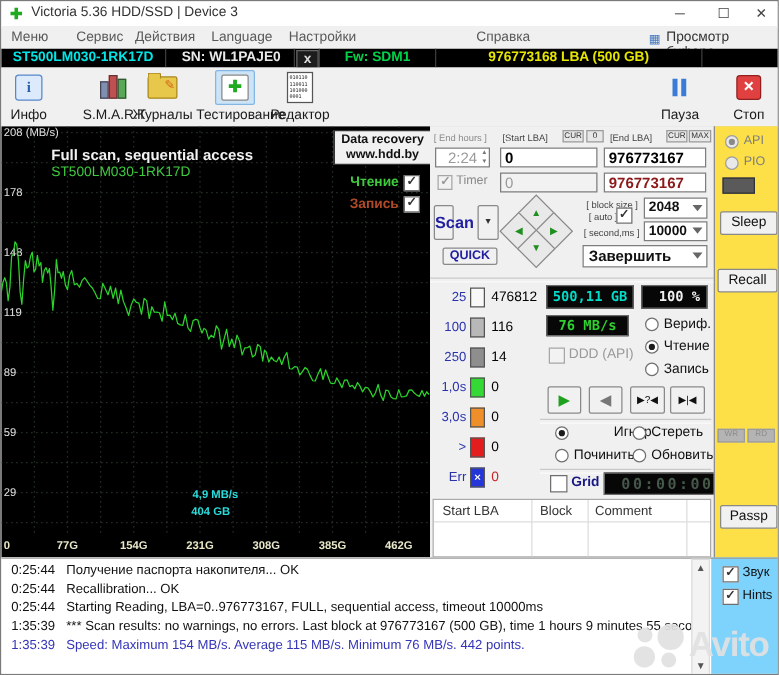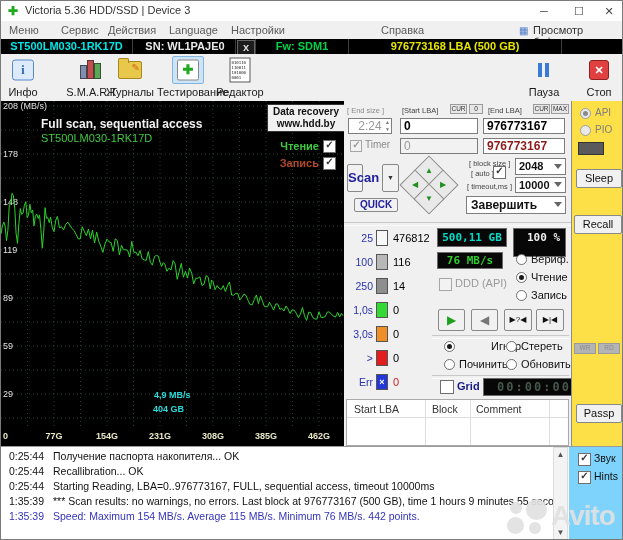--- a/index.html
+++ b/index.html
@@ -213,21 +213,21 @@
     <span>Data recovery</span><br>
     <span>www.hdd.by</span>
   </div>
   <div class="abs legend-label" style="left:250px;top:139px;color:#3ecb3e;">Чтение</div>
   <span class="cb checked" style="left:322px;top:139px;"></span>
   <div class="abs legend-label" style="left:250px;top:156px;color:#b04a28;">Запись</div>
   <span class="cb checked" style="left:322px;top:156px;"></span>
 
   <div class="abs" style="left:343px;top:100px;width:227px;height:345px;background:#f0f0f0;">
 
-    <span class="slabel" style="left:3px;top:5px;color:#8a8a8a;">[ End size ]</span>
+    <span class="slabel" style="left:3px;top:5px;color:#8a8a8a;">[ End hours ]</span>
     <span class="slabel" style="left:58px;top:5px;">[Start LBA]</span>
     <span class="tinybtn" style="left:106px;top:3px;width:17px;height:10px;">CUR</span>
     <span class="tinybtn" style="left:125px;top:3px;width:14px;height:10px;">0</span>
     <span class="slabel" style="left:144px;top:5px;">[End LBA]</span>
     <span class="tinybtn" style="left:189px;top:3px;width:17px;height:10px;">CUR</span>
     <span class="tinybtn" style="left:207px;top:3px;width:18px;height:10px;">MAX</span>
 
     <div class="inp" style="left:4px;top:17px;width:44px;height:16px;color:#999;font-weight:normal;text-align:center;">
       <span>2:24</span>
       <span style="position:absolute;right:1px;top:0;font-size:5px;color:#777;line-height:7px;">▲<br>▼</span>
@@ -258,21 +258,21 @@
           <span>▼</span>
         </div>
     </div>
 
     <span class="slabel" style="left:125px;top:58px;">[ block size ]</span>
     <span class="slabel" style="left:127px;top:68px;">[ auto ]</span>
     <span class="cb checked" style="left:149px;top:65px;"></span>
     <div class="combo" style="left:171px;top:57px;width:51px;height:17px;font-weight:bold;font-size:11px;line-height:15px;padding-left:3px;">
       <span>2048</span><span class="chev"></span>
     </div>
-    <span class="slabel" style="left:123px;top:81px;">[ timeout,ms ]</span>
+    <span class="slabel" style="left:123px;top:81px;">[ second,ms ]</span>
     <div class="combo" style="left:171px;top:76px;width:51px;height:16px;font-weight:bold;font-size:11px;line-height:14px;padding-left:3px;">
       <span>10000</span><span class="chev"></span>
     </div>
     <div class="combo" style="left:122px;top:95px;width:100px;height:18px;font-weight:bold;font-size:12px;line-height:16px;padding-left:4px;">
       <span>Завершить</span><span class="chev"></span>
     </div>
 
     <div class="abs" style="left:0;top:121px;width:227px;height:2px;border-top:1px solid #c9c9c9;border-bottom:1px solid #fafafa;"></div>
 
     <div id="counters">
@@ -293,21 +293,21 @@
         <span class="ctr-value" style="left: 49px; top: 227px;">0</span>
         <span class="ctr-label" style="left: -4px; top: 251px;">&gt;</span>
         <span class="ctr-block" style="left: 32px; top: 249px; background: rgb(227, 29, 29);"></span>
         <span class="ctr-value" style="left: 49px; top: 251px;">0</span>
         <span class="ctr-label" style="left: -4px; top: 275px;">Err</span>
         <span class="ctr-block" style="left: 32px; top: 273px; background: rgb(36, 54, 216);">×</span>
         <span class="ctr-value" style="left: 49px; top: 275px; color: rgb(204, 34, 34);">0</span>
       </div>
 
     <div class="lcd" style="left:93px;top:127px;width:70px;height:19px;font-size:11px;line-height:17px;color:#00dcc8;">500,11 GB</div>
-    <div class="lcd" style="left:169px;top:127px;width:53px;height:29px;font-size:11px;line-height:17px;color:#f0f0f0;padding-left:8px;">100  %</div>
+    <div class="lcd" style="left:169px;top:127px;width:53px;height:19px;font-size:11px;line-height:17px;color:#f0f0f0;padding-left:8px;">100  %</div>
     <div class="lcd" style="left:93px;top:151px;width:66px;height:17px;font-size:11px;line-height:15px;color:#2fd02f;">76 MB/s</div>
 
     <span class="cb dis" style="left:95px;top:177px;"></span>
     <span class="rlabel" style="left:111px;top:176px;color:#9a9a9a;">DDD (API)</span>
 
     <span class="rd" id="mode-rd-0" style="left:172px;top:153px;"></span>
     <span class="rlabel" style="left:187px;top:152px;">Вериф.</span>
     <span class="rd on" id="mode-rd-1" style="left:172px;top:171px;"></span>
     <span class="rlabel" style="left:187px;top:170px;">Чтение</span>
     <span class="rd" id="mode-rd-2" style="left:172px;top:189px;"></span>

